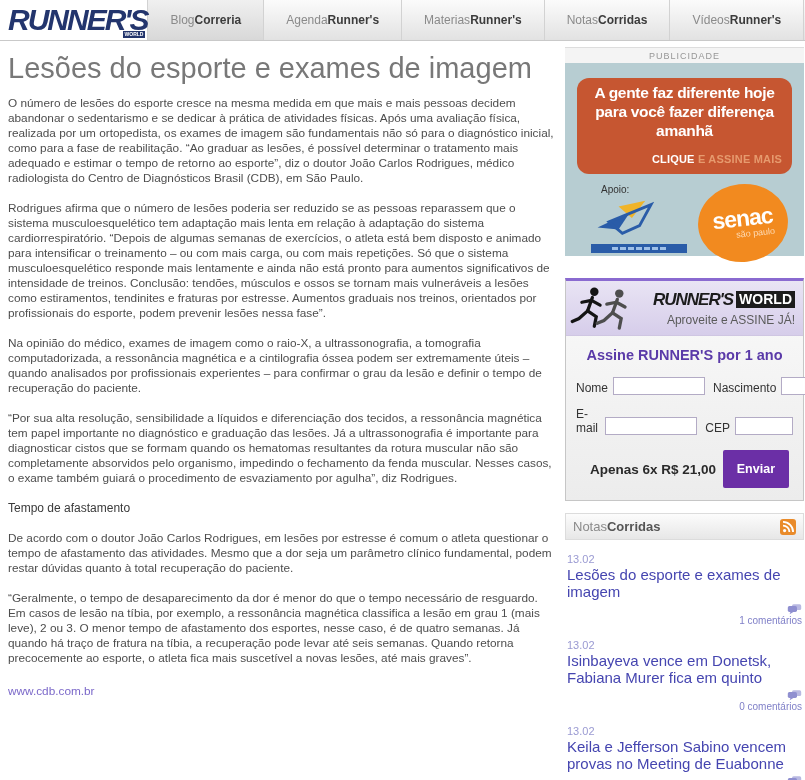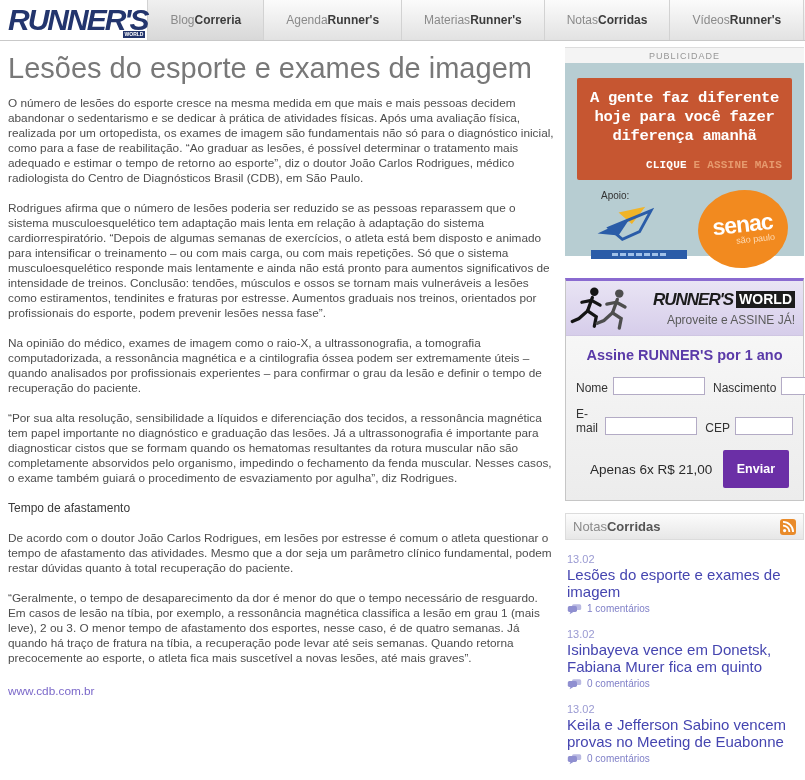--- a/index.html
+++ b/index.html
@@ -106,23 +106,22 @@
     padding: 3px 0 2px 0;
   }
   .ad-box {
     background: #b7cdd2;
     height: 193px;
     padding: 15px 12px 0 12px;
     cursor: pointer;
   }
   .ad-banner {
     background: #c65631;
-    border-radius: 2px;
-    padding: 11px 10px 9px 10px;
-    font-family: Liberation Mono, monospace;
+    border-radius: 12px;
+    padding: 5px 10px 9px 10px;
   }
   .ad-headline {
     color: #fff;
     font-weight: bold;
     font-size: 15.5px;
     line-height: 19px;
     text-align: center;
     letter-spacing: -0.3px;
   }
   .ad-cta {
@@ -193,21 +192,21 @@
     height: 18px;
     background: #fff;
     font-size: 11px;
     padding: 0 3px;
   }
   .inp-nome  { width: 92px; margin-right: 8px; }
   .inp-nasc  { width: 37px; }
   .inp-email { width: 92px; margin-right: 8px; }
   .inp-cep   { width: 58px; }
   .price-row { display: flex; align-items: center; margin-top: 15px; padding: 0 4px 0 14px; }
-  .price { font-weight: normal; font-size: 13.5px; color: #2a2a2a; flex: 1; }
+  .price { font-weight: bold; font-size: 13.5px; color: #2a2a2a; flex: 1; }
   .enviar-btn {
     background: #6b2fa6;
     color: #fff;
     font-weight: bold;
     font-size: 12.5px;
     border: none;
     padding: 12px 14px;
     border-radius: 2px;
     cursor: pointer;
     font-family: "Liberation Sans", sans-serif;
@@ -228,21 +227,21 @@
   .news-list { padding: 4px 2px 0 2px; }
   .news-item { margin: 9px 0 13px 0; }
   .news-date { font-size: 11px; color: #9a9ad2; }
   .news-link {
     font-size: 15px;
     color: #4545b0;
     line-height: 17px;
     margin: 1px 0 3px 0;
     cursor: pointer;
   }
-  .news-comments { display: flex; align-items: flex-start; cursor: pointer; }
+  .news-comments { display: flex; align-items: flex-end; cursor: pointer; flex-direction: column; }
   .news-comments span { font-size: 10px; color: #8080c8; margin-left: 5px; }
 </style>
 </head>
 <body>
 
 <div class="header">
   <div class="logo-cell">
     <div class="logo">
       <span>RUNNER'S</span>
       <span class="logo-badge">WORLD</span>

